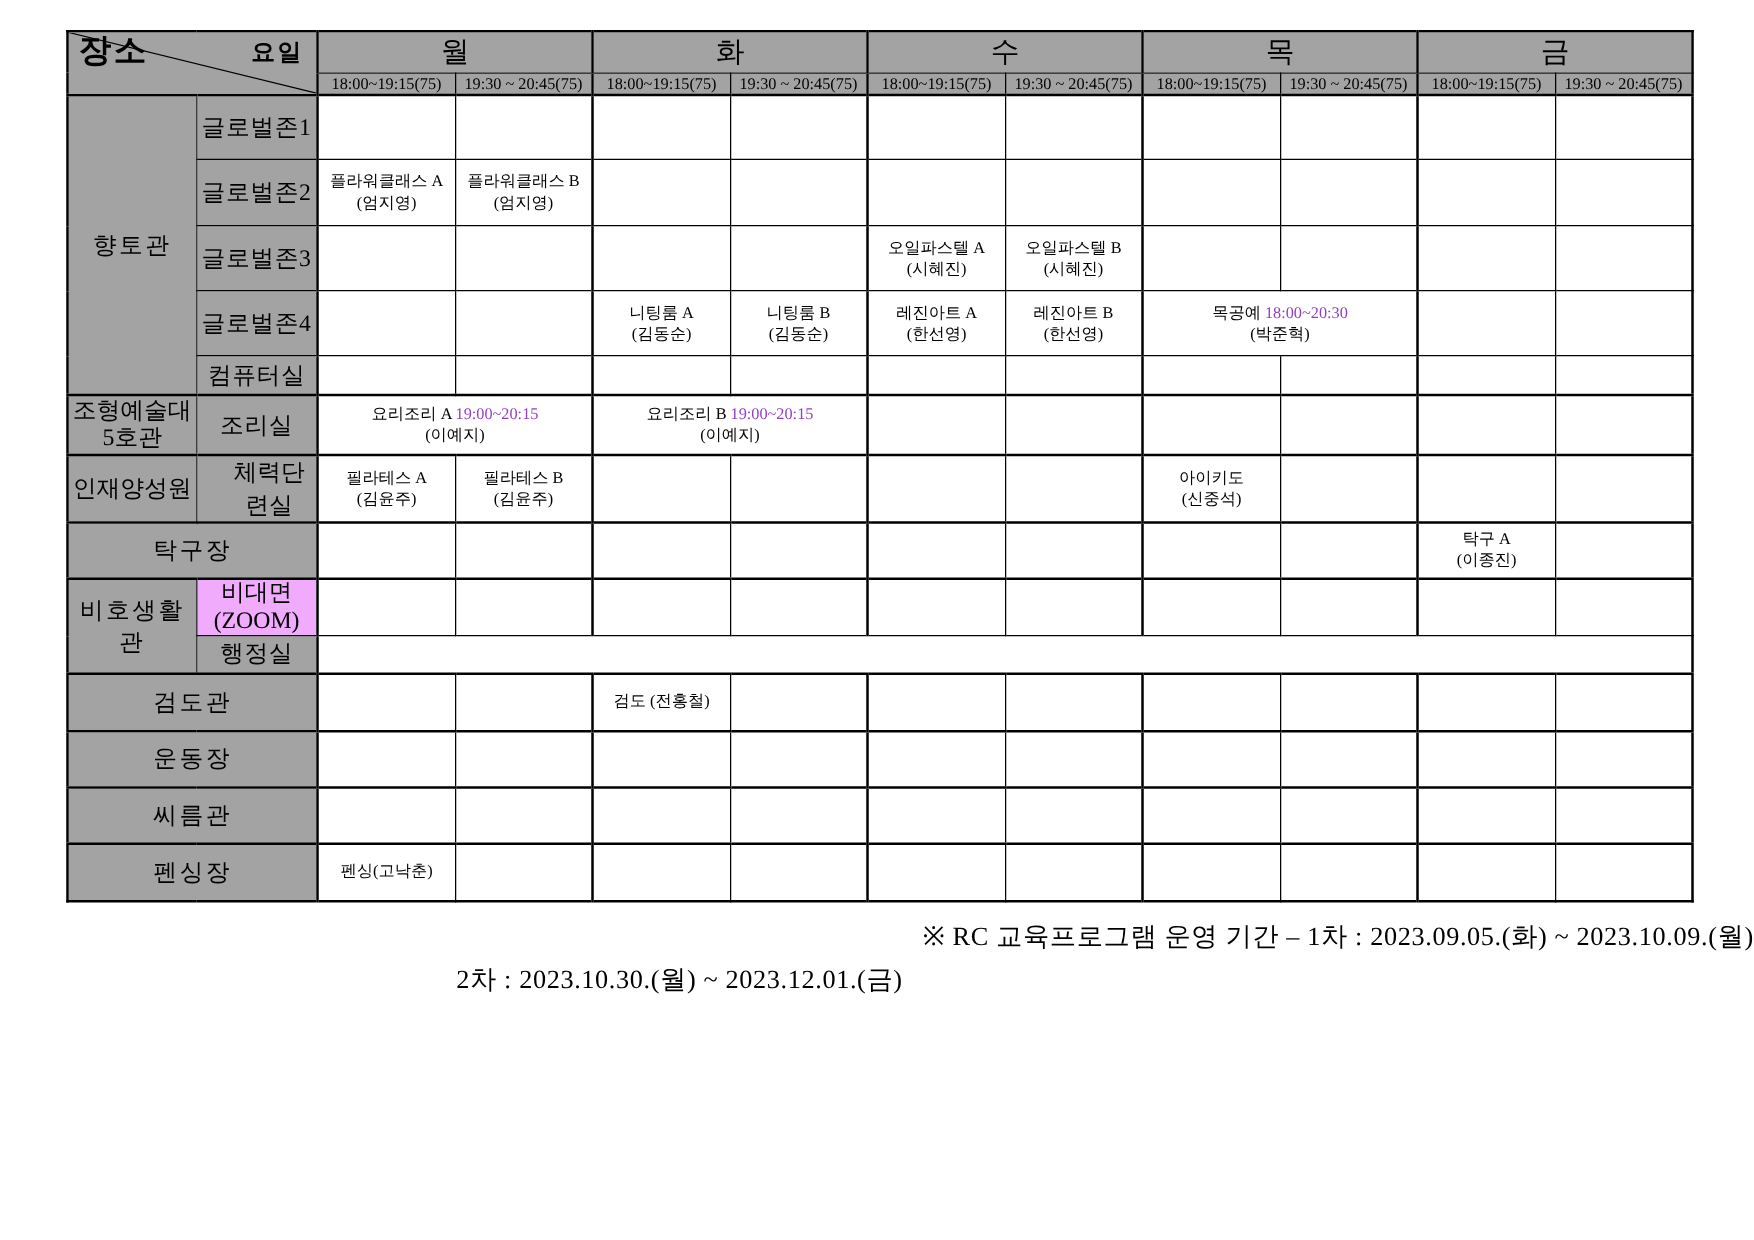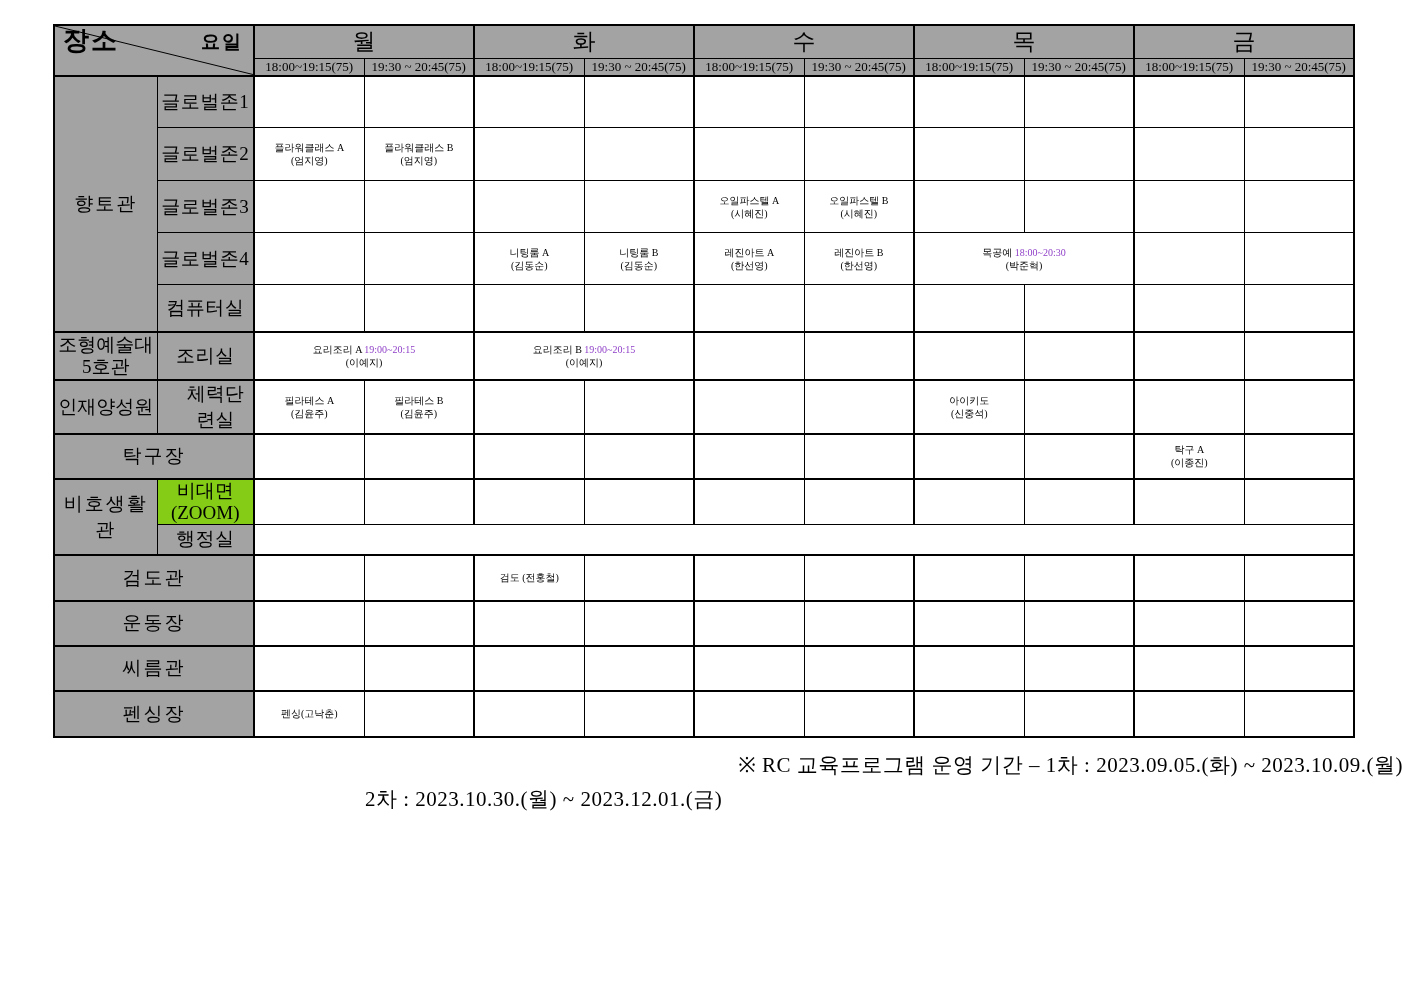--- a/index.html
+++ b/index.html
@@ -9,29 +9,29 @@
     font-family:"Liberation Serif","DejaVu Serif",serif; color:#000; overflow:hidden;
   }
   .title {
     margin:0; padding-top:58px; text-align:center;
     font-size:35px; font-weight:bold; letter-spacing:1.5px;
   }
   .tbl-wrap { margin:24px 0 0 53px; }
   table { border-collapse:collapse; table-layout:fixed; border:2px solid #000; }
   th,td { border:1px solid #000; padding:0; text-align:center; vertical-align:middle; overflow:hidden; }
   .lav { background:#a3a3a3; }
-  .yel { background:#84cc16;text-align:center; }
+  .yel { background:#f0abfc;text-align:center; }
   .dl  { border-left-width:2px; }
   .t2  { border-top-width:2px; }
   .day  { font-size:23px; font-weight:normal; }
   .time { font-size:13px; font-weight:normal; }
   .grp  { font-size:19px; font-weight:normal; letter-spacing:2px; }
   .room { font-size:19px; font-weight:normal; letter-spacing:0.5px; }
   .full { font-size:19px; font-weight:normal; letter-spacing:2px; }
-  .cell { font-size:10px; line-height:1.3; }
+  .cell { font-size:13px; line-height:1.3; }
   .ptime { color:#8f3fc8; }
   .prewrap { white-space:pre-line; }
   .corner { position:relative; }
   .corner svg { position:absolute; left:0; top:0; width:100%; height:100%; }
   .corner .yoil  { position:absolute; top:3px; right:10px; font-size:19px; letter-spacing:2px; }
   .corner .jangso{ position:absolute; bottom:17px; left:8px; font-size:26px; letter-spacing:2px; }
   .note1 { margin:12px 0 0 55px; font-size:21px; letter-spacing:0.5px;text-align:right; }
   .note2 { margin:6px 0 0 365px; font-size:21px; letter-spacing:0.5px; }
   .org {
     margin-top:16px; text-align:center;
@@ -166,21 +166,21 @@
           <div>(한선영)</div>
         </td>
         <td class="cell dl" colspan="2">
           <div><span>목공예</span> <span class="ptime">18:00~20:30</span></div>
           <div>(박준혁)</div>
         </td>
         <td class="dl"></td>
             <td></td>
       </tr>
 
-      <tr style="height:47px">
+      <tr style="height:31px">
         <td class="lav room">컴퓨터실</td>
         <td class="dl"></td>
             <td></td>
         <td class="dl"></td>
             <td></td>
         <td class="dl"></td>
             <td></td>
         <td class="dl"></td>
             <td></td>
         <td class="dl"></td>

